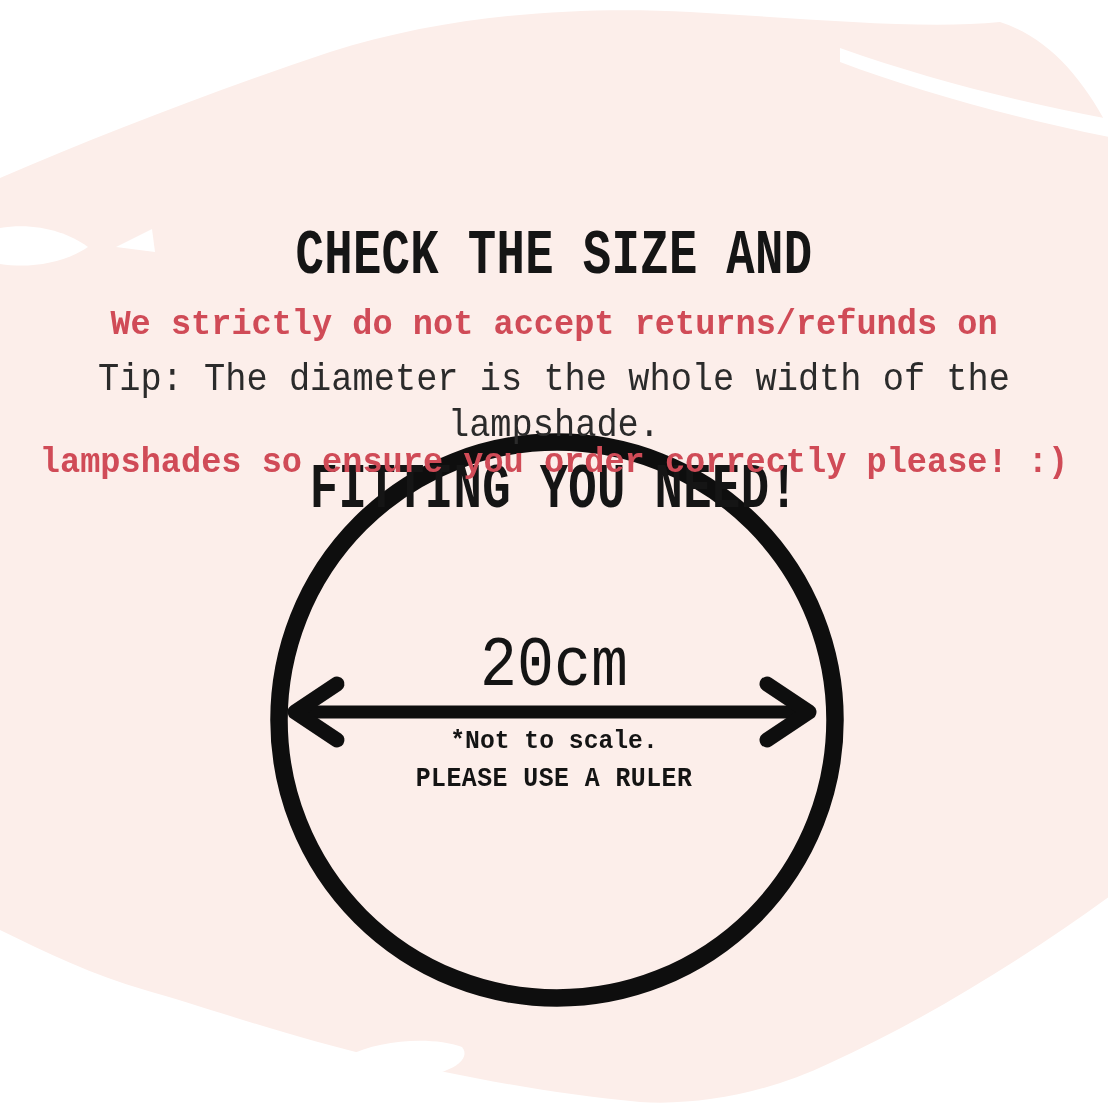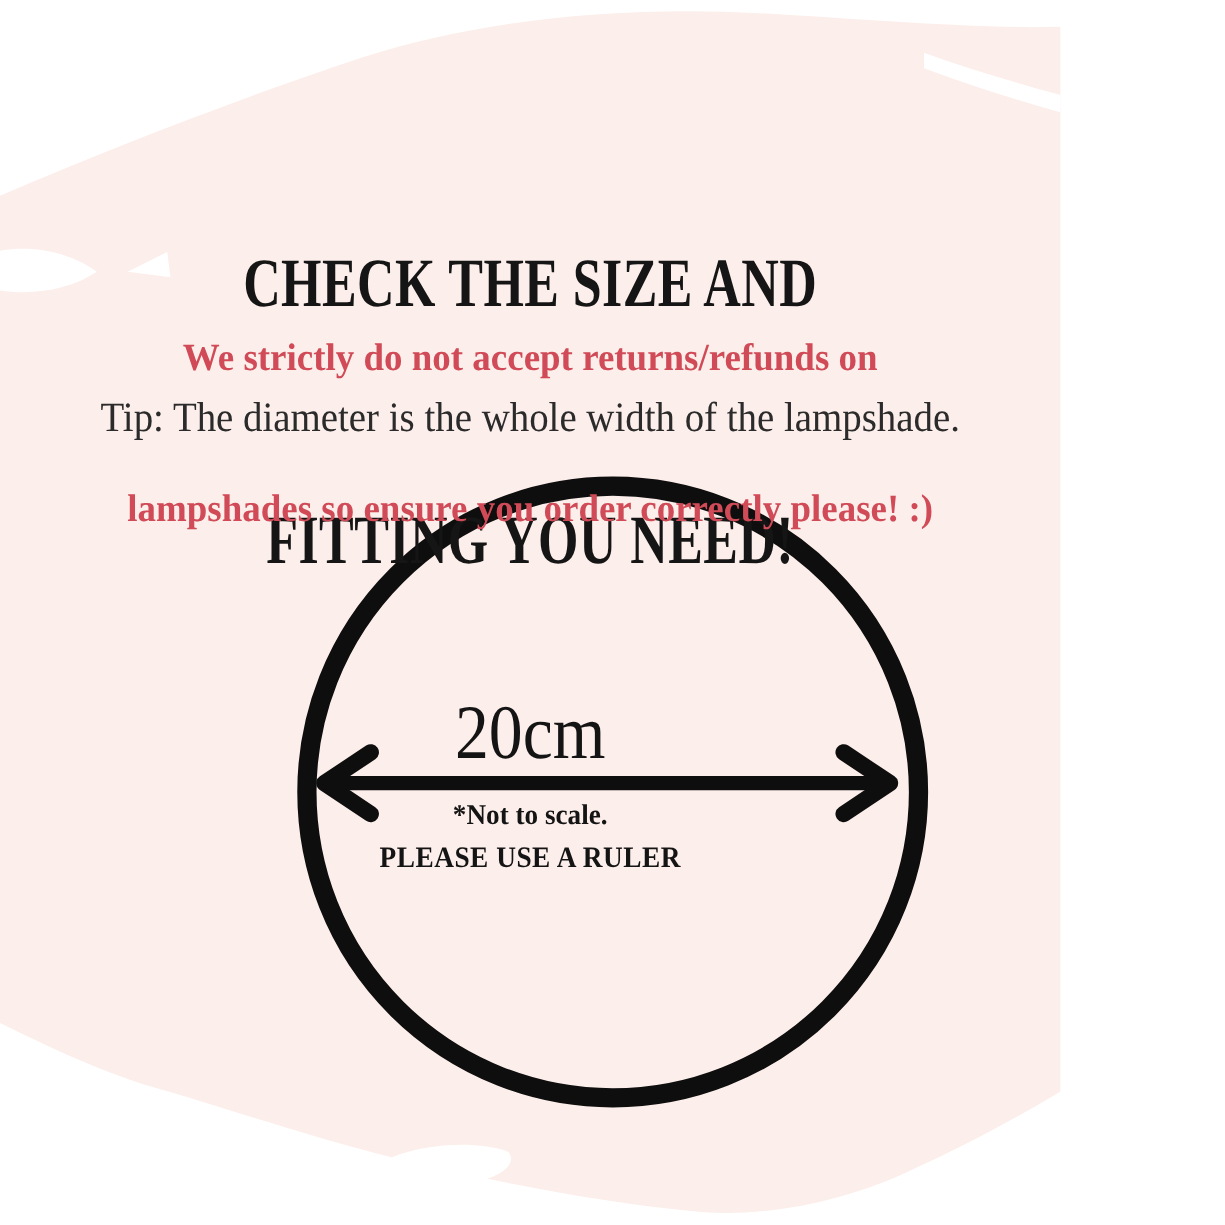--- a/index.html
+++ b/index.html
@@ -1,23 +1,23 @@
 <!DOCTYPE html>
 <html><head>
 <meta charset="utf-8">
 <style>
   * { margin: 0; padding: 0; box-sizing: border-box; }
   body { background: #ffffff; }
   .canvas {
     position: relative;
-    width: 964px;
+    width: 1108px;
     height: 1114px;
     background: #ffffff;
     overflow: hidden;
-    font-family: Liberation Serif, serif;
+    font-family: Liberation Mono, monospace;
   }
   .bg-svg, .diagram-svg {
     position: absolute;
     top: 0; left: 0;
     width: 1114px; height: 1114px;
   }
   .txt {
     position: absolute;
     left: 0; right: 0;
     text-align: center;

